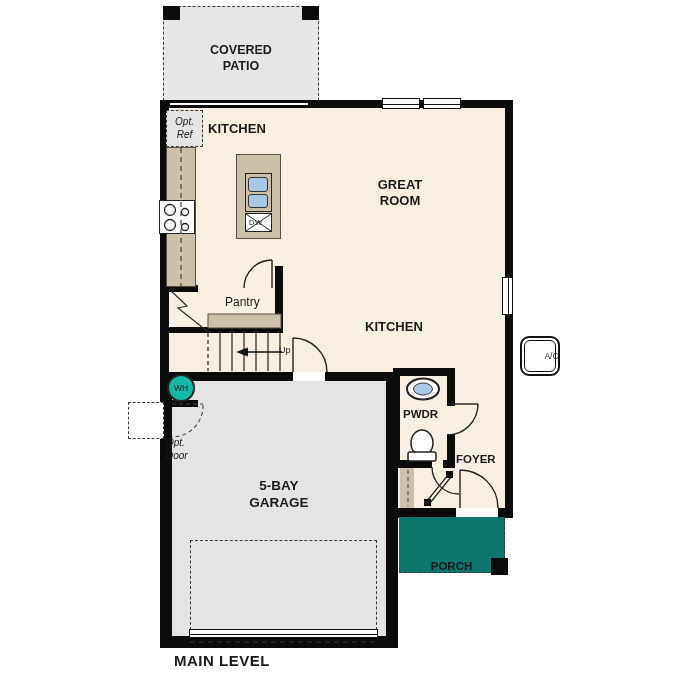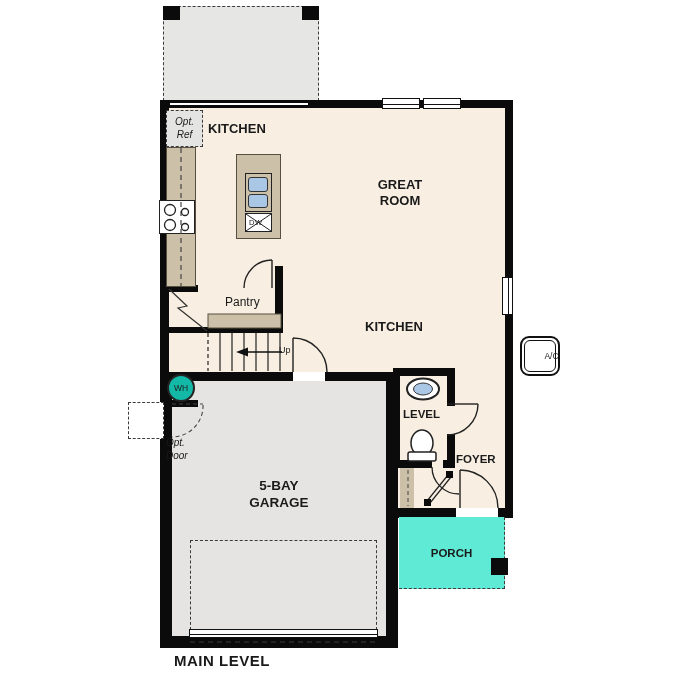--- a/index.html
+++ b/index.html
@@ -20,20 +20,22 @@
   svg.overlay{position:absolute;left:0;top:0;pointer-events:none;}
 </style>
 </head>
 <body>
 
 <div id="plan">
 
   <div class="dashbox" style="left:163px;top:6px;width:156px;height:95px;background:#e6e6e4;"></div>
   <div class="abs" style="left:163px;top:6px;width:17px;height:14px;background:#0b0b0b;"></div>
   <div class="abs" style="left:302px;top:6px;width:17px;height:14px;background:#0b0b0b;"></div>
+  <div class="room-label ml" style="left:193px;top:43px;width:96px;font-size:12.5px;">COVERED
+PATIO</div>
 
   <div class="fill" style="left:168px;top:108px;width:337px;height:264px;background:#f8efe2;"></div>
   <div class="fill" style="left:393px;top:372px;width:112px;height:136px;background:#f8efe2;"></div>
   <div class="fill" style="left:172px;top:381px;width:214px;height:255px;background:#e5e4e2;"></div>
 
   <div class="wall" style="left:160px;top:100px;width:353px;height:8px;"></div>
   <div class="abs" style="left:170px;top:103px;width:138px;height:2px;background:#ffffff;"></div>
   <div class="wall" style="left:160px;top:100px;width:9px;height:280px;"></div>
   <div class="wall" style="left:160px;top:375px;width:12px;height:273px;"></div>
   <div class="wall" style="left:505px;top:100px;width:8px;height:418px;"></div>
@@ -75,37 +77,37 @@
   <div class="abs" style="left:245px;top:213px;width:27px;height:19px;background:#ffffff;border:1.5px solid #222;box-sizing:border-box;"></div>
   <div class="abs" style="left:249px;top:218px;font-size:7.5px;letter-spacing:0.5px;color:#222;">DW</div>
 
   <div class="room-label" style="left:208px;top:121px;font-size:13px;">KITCHEN</div>
   <div class="room-label ml" style="left:355px;top:177px;width:90px;font-size:13px;">GREAT
 ROOM</div>
   <div class="room-label" style="left:365px;top:319px;font-size:13px;">KITCHEN</div>
   <div class="abs" style="left:225px;top:295px;font-size:12px;">Pantry</div>
   <div class="room-label ml" style="left:199px;top:478px;width:160px;font-size:13.5px;">5-BAY
 GARAGE</div>
-  <div class="room-label" style="left:403px;top:408px;font-size:11.5px;">LEVEL</div>
+  <div class="room-label" style="left:403px;top:408px;font-size:11.5px;">PWDR</div>
   <div class="room-label" style="left:456px;top:441px;font-size:11.5px;margin-top:12px;">FOYER</div>
   <div class="abs" style="left:279px;top:345px;font-size:9px;">Up</div>
   <div class="room-label" style="left:174px;top:652px;font-size:15px;letter-spacing:0.5px;">MAIN LEVEL</div>
 
   <div class="dashbox" style="left:190px;top:540px;width:187px;height:90px;"></div>
   <div class="win" style="left:189px;top:629px;width:189px;height:9px;">
       <div class="mid-h"></div>
     </div>
   <div class="abs" style="left:167px;top:374px;width:28px;height:28px;background:#14b8a6;border:2px solid #222;border-radius:50%;
               box-sizing:border-box;font-size:8.5px;display:flex;align-items:center;justify-content:center;z-index:5;">WH</div>
   <div class="dashbox" style="left:128px;top:402px;width:36px;height:37px;background:#ffffff;"></div>
   <div class="abs small ml" style="left:166px;top:437px;width:32px;text-align:left;">Opt.
 Door</div>
 
-  <div class="abs" style="left:399px;top:517px;width:106px;height:72px;background:#5eead4;border-right:1px dashed #3a3a3a;
-              border-bottom:1px dashed #3a3a3a;box-sizing:border-box;display:flex;align-items:center;justify-content:center;">
+  <div class="abs" style="left:399px;top:517px;width:106px;height:56px;background:#0f766e;border-right:1px dashed #3a3a3a;
+              border-bottom:1px dashed #3a3a3a;box-sizing:border-box;display:flex;align-items:flex-end;justify-content:center;">
     <span class="room-label" style="position:static;font-size:11.5px;">PORCH</span>
   </div>
   <div class="abs" style="left:491px;top:558px;width:17px;height:17px;background:#0b0b0b;"></div>
 
   <div class="abs" style="left:520px;top:336px;width:40px;height:40px;border:2px solid #111;border-radius:9px;box-sizing:border-box;background:#fff;">
     <div style="position:absolute;inset:2px;border:1px solid #111;border-radius:6px;display:flex;align-items:center;justify-content:center;">
       <span style="font-size:8.5px;color:#222;margin-left:23px;">A/C</span>
     </div>
   </div>
 

